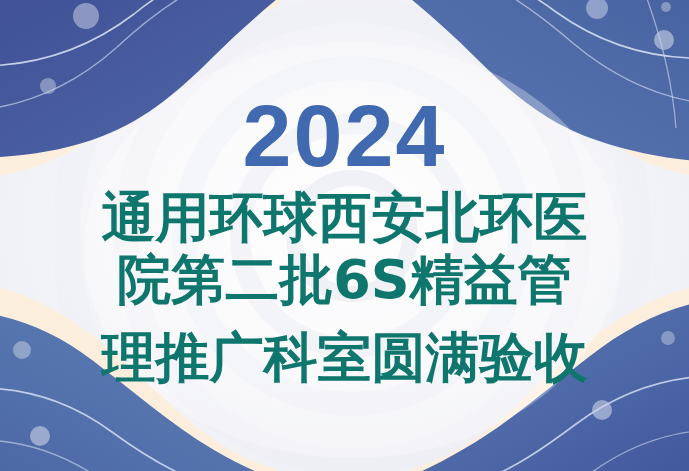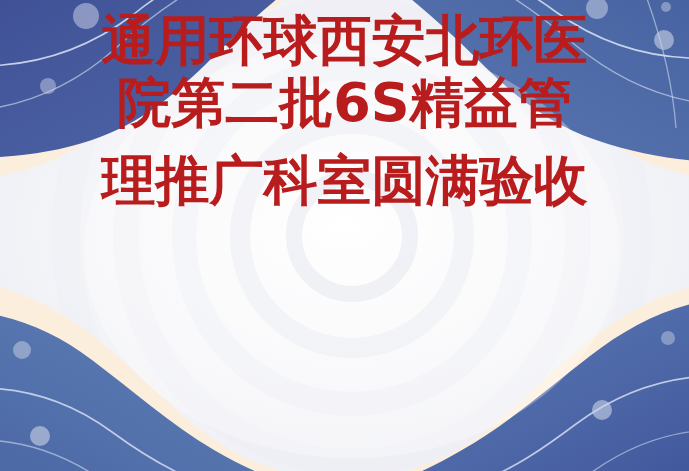--- a/index.html
+++ b/index.html
@@ -51,21 +51,21 @@
     color: #4069b0;
     text-align: center;
   }
 
   .headline-line {
     font-family: "DejaVu Sans", sans-serif;
     font-weight: bold;
     font-size: 54px;
     line-height: 1.0;
     letter-spacing: 0px;
-    color: #b91c1c;
+    color: #0f766e;
     text-align: center;
     white-space: nowrap;
   }
 
   #line1 { margin-top: 14px; }
   #line2 { margin-top: 8px; }
   #line3 { margin-top: 24px; }
 </style>
 </head>
 <body>
@@ -150,18 +150,19 @@
       <path d="M 709 376 C 658 378 614 396 576 424 C 544 448 512 470 478 482" fill="none" stroke="#dde5f7" stroke-width="1.6" opacity="0.8"></path>
       <path d="M 709 430 C 664 432 626 448 592 472 C 572 486 552 494 532 498" fill="none" stroke="#dde5f7" stroke-width="1.4" opacity="0.55"></path>
       <circle cx="602" cy="410" r="10" fill="#ccd4e7" opacity="0.6"></circle>
       <circle cx="668" cy="338" r="7" fill="#ccd4e7" opacity="0.45"></circle>
     </g>
 
     <ellipse cx="352" cy="250" rx="268" ry="208" fill="#ffffff" opacity="0.30"></ellipse>
   </svg>
 
   <div id="content">
+    <div id="year">2024</div>
     <div class="headline-line" id="line1">通用环球西安北环医</div>
     <div class="headline-line" id="line2">院第二批6S精益管</div>
     <div class="headline-line" id="line3">理推广科室圆满验收</div>
   </div>
 
 </div>
 
 </body></html>

